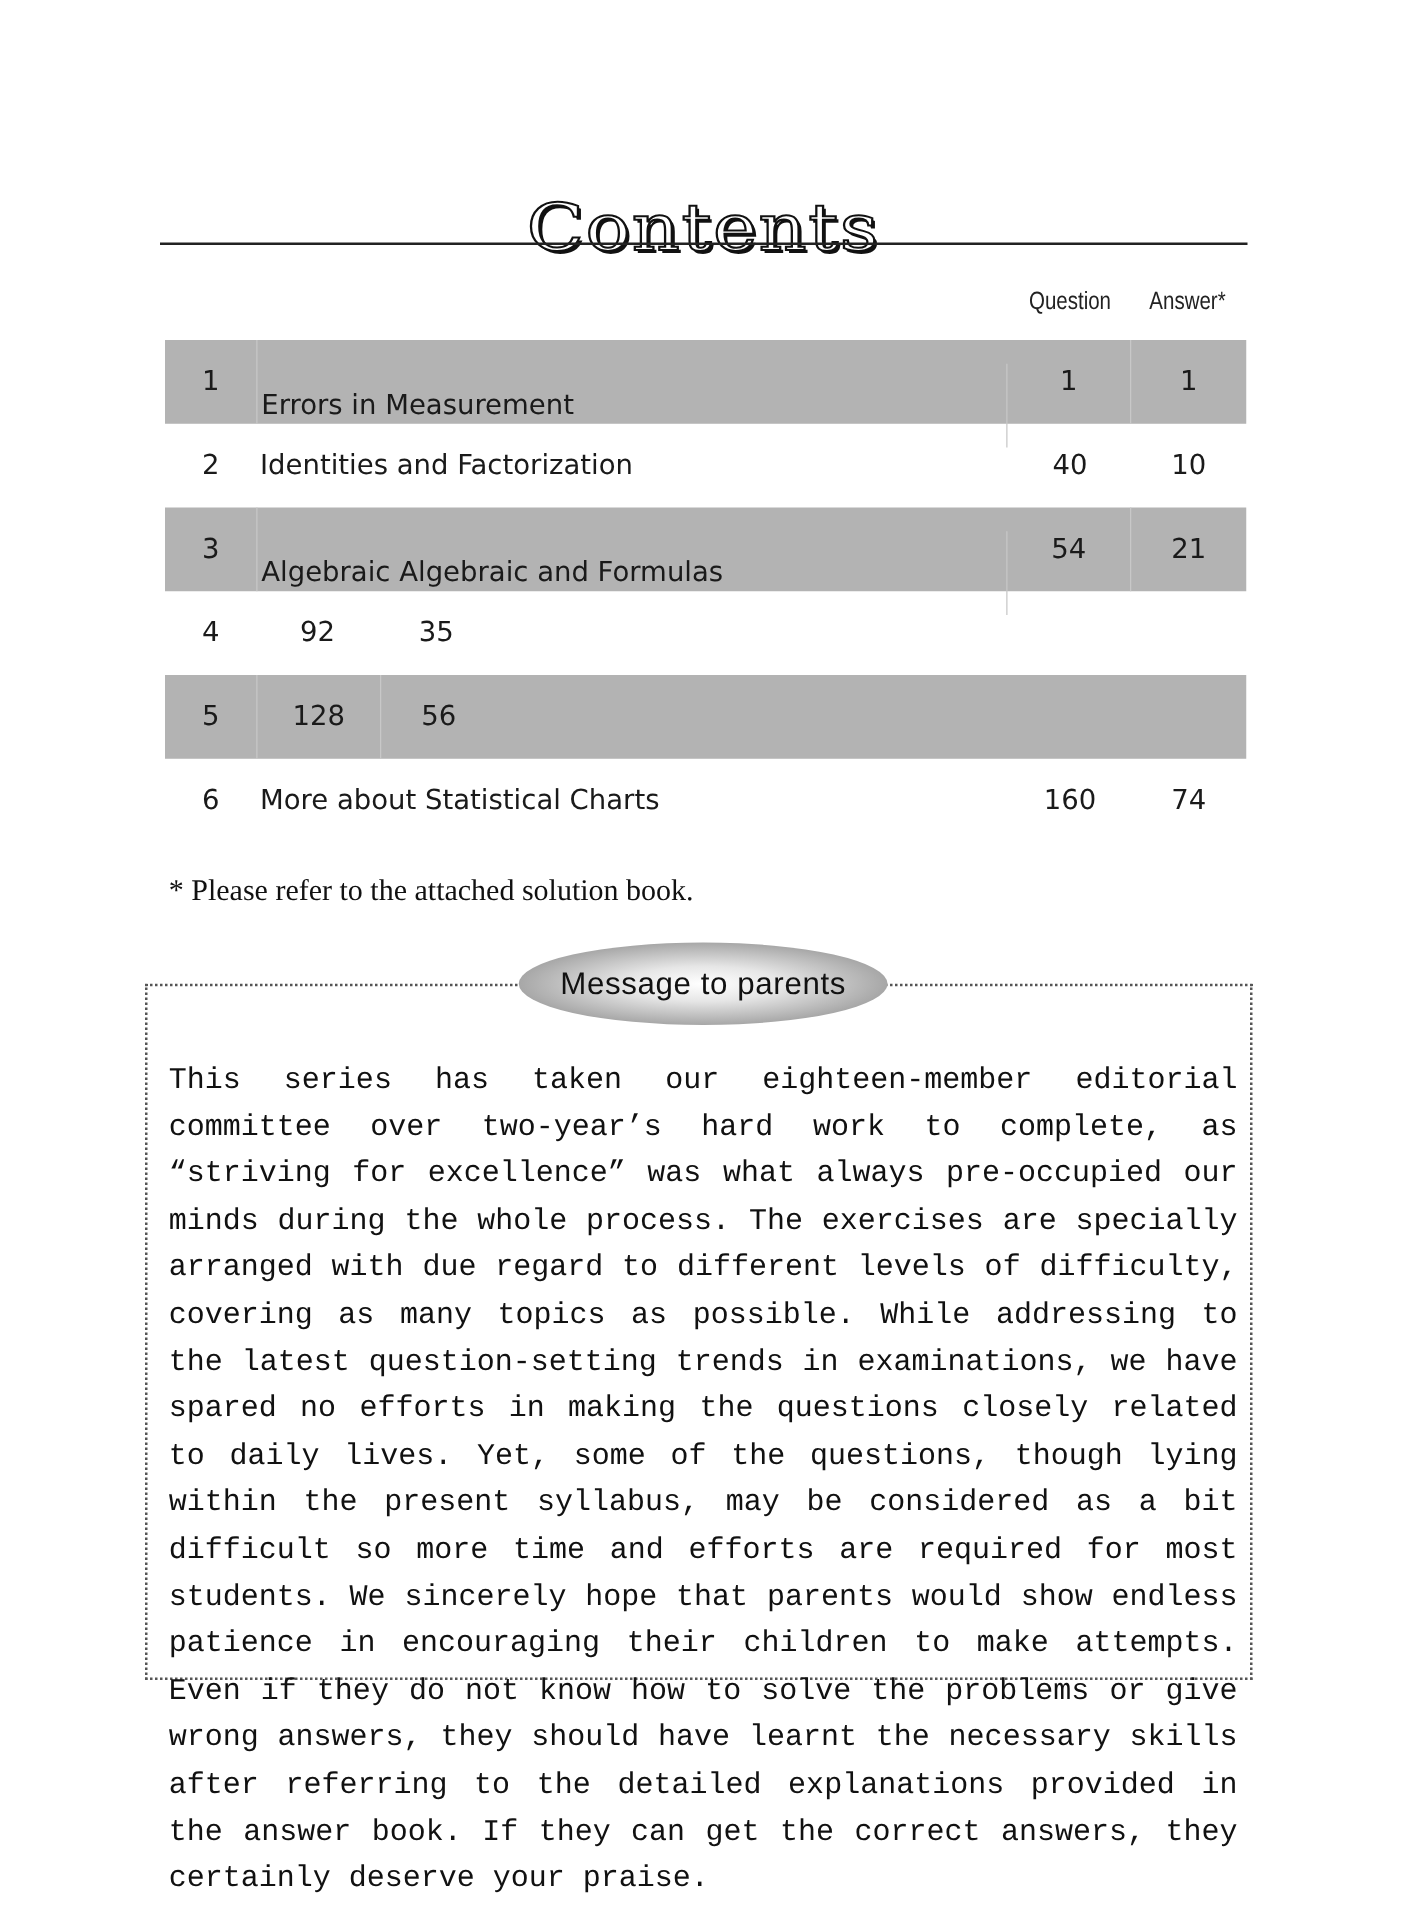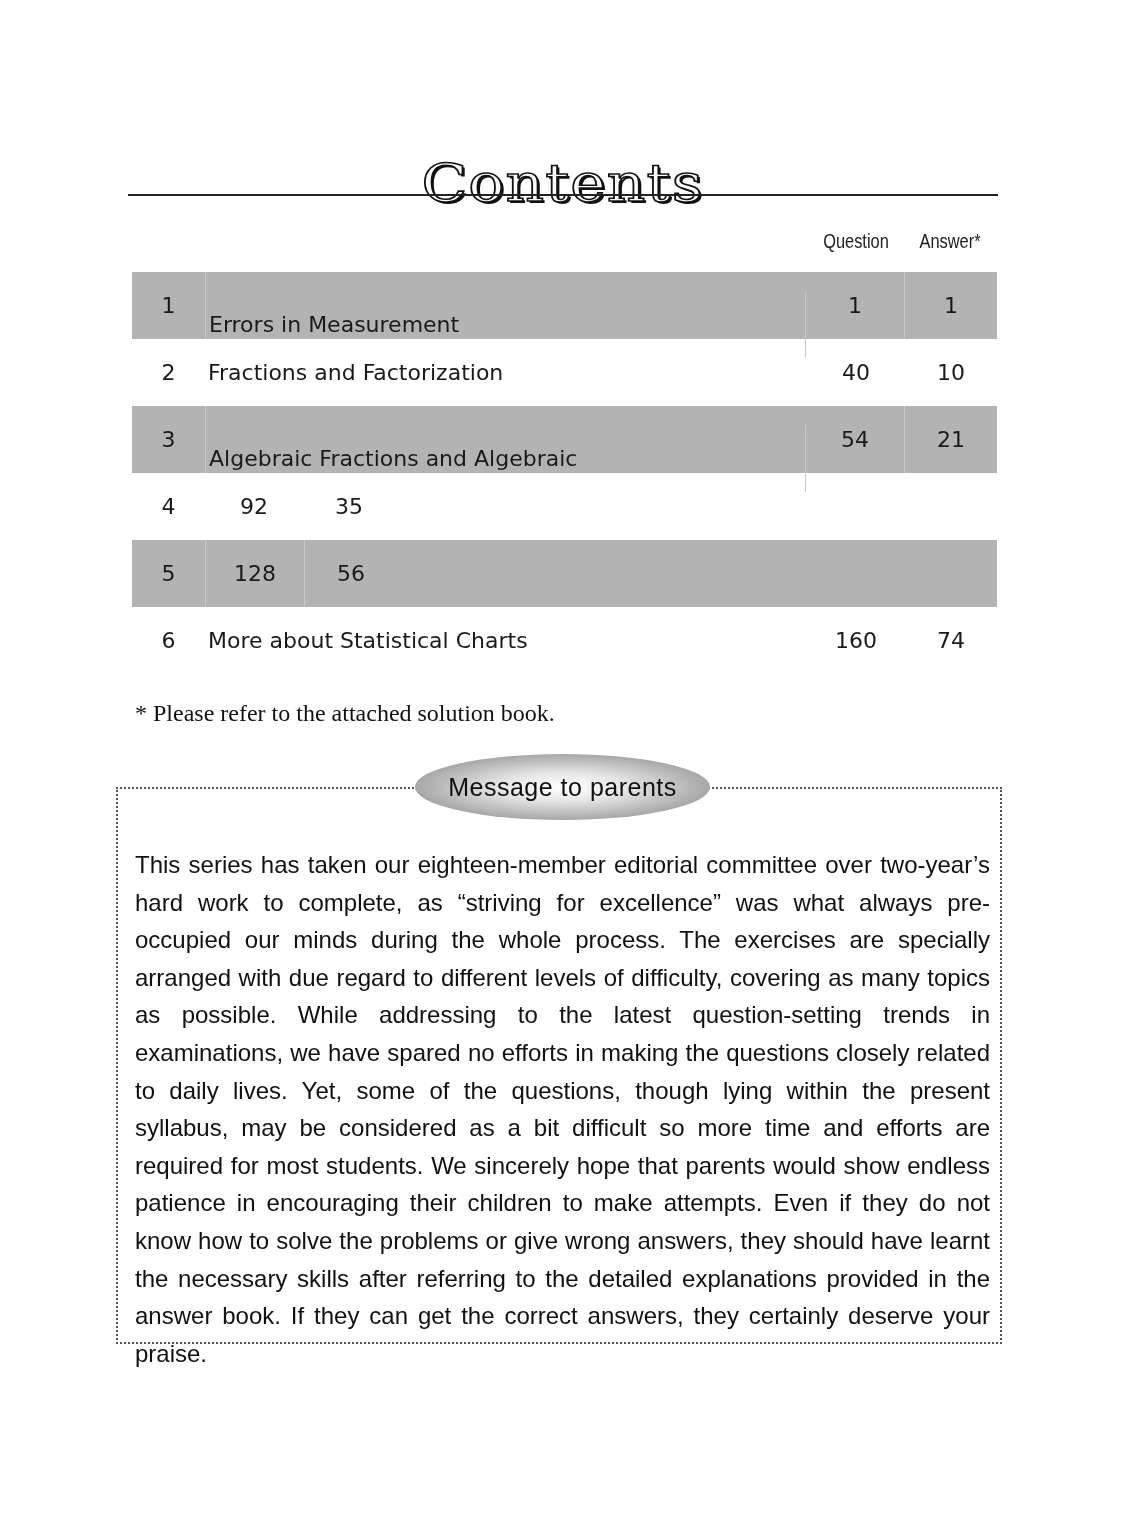--- a/index.html
+++ b/index.html
@@ -128,21 +128,21 @@
       font-family: Liberation Sans, sans-serif;
       font-size: 25px;
       color: #111;
       letter-spacing: 0.5px;
     }
     .message-text {
       position: absolute;
       left: 135px;
       top: 846px;
       width: 855px;
-      font-family: Liberation Sans, sans-serif;
+      font-family: Liberation Mono, monospace;
       font-size: 24px;
       line-height: 37.6px;
       text-align: justify;
       color: #111;
     }
   </style>
 </head>
 <body>
 
 <h1 class="page-title">Contents</h1>
@@ -153,27 +153,27 @@
 
 <div class="toc-table">
   <div class="toc-row shaded">
     <div class="cell num">1</div>
     <div class="cell chapter">Errors in Measurement</div>
     <div class="cell qpage">1</div>
     <div class="cell apage">1</div>
   </div>
   <div class="toc-row">
     <div class="cell num">2</div>
-    <div class="cell chapter">Fractions and Factorization</div>
+    <div class="cell chapter">Identities and Factorization</div>
     <div class="cell qpage">40</div>
     <div class="cell apage">10</div>
   </div>
   <div class="toc-row shaded">
     <div class="cell num">3</div>
-    <div class="cell chapter">Algebraic Fractions and Algebraic</div>
+    <div class="cell chapter">Algebraic Algebraic and Formulas</div>
     <div class="cell qpage">54</div>
     <div class="cell apage">21</div>
   </div>
   <div class="toc-row">
     <div class="cell num">4</div>
     <div class="cell qpage">92</div>
     <div class="cell apage">35</div>
   </div>
   <div class="toc-row shaded">
     <div class="cell num">5</div>

